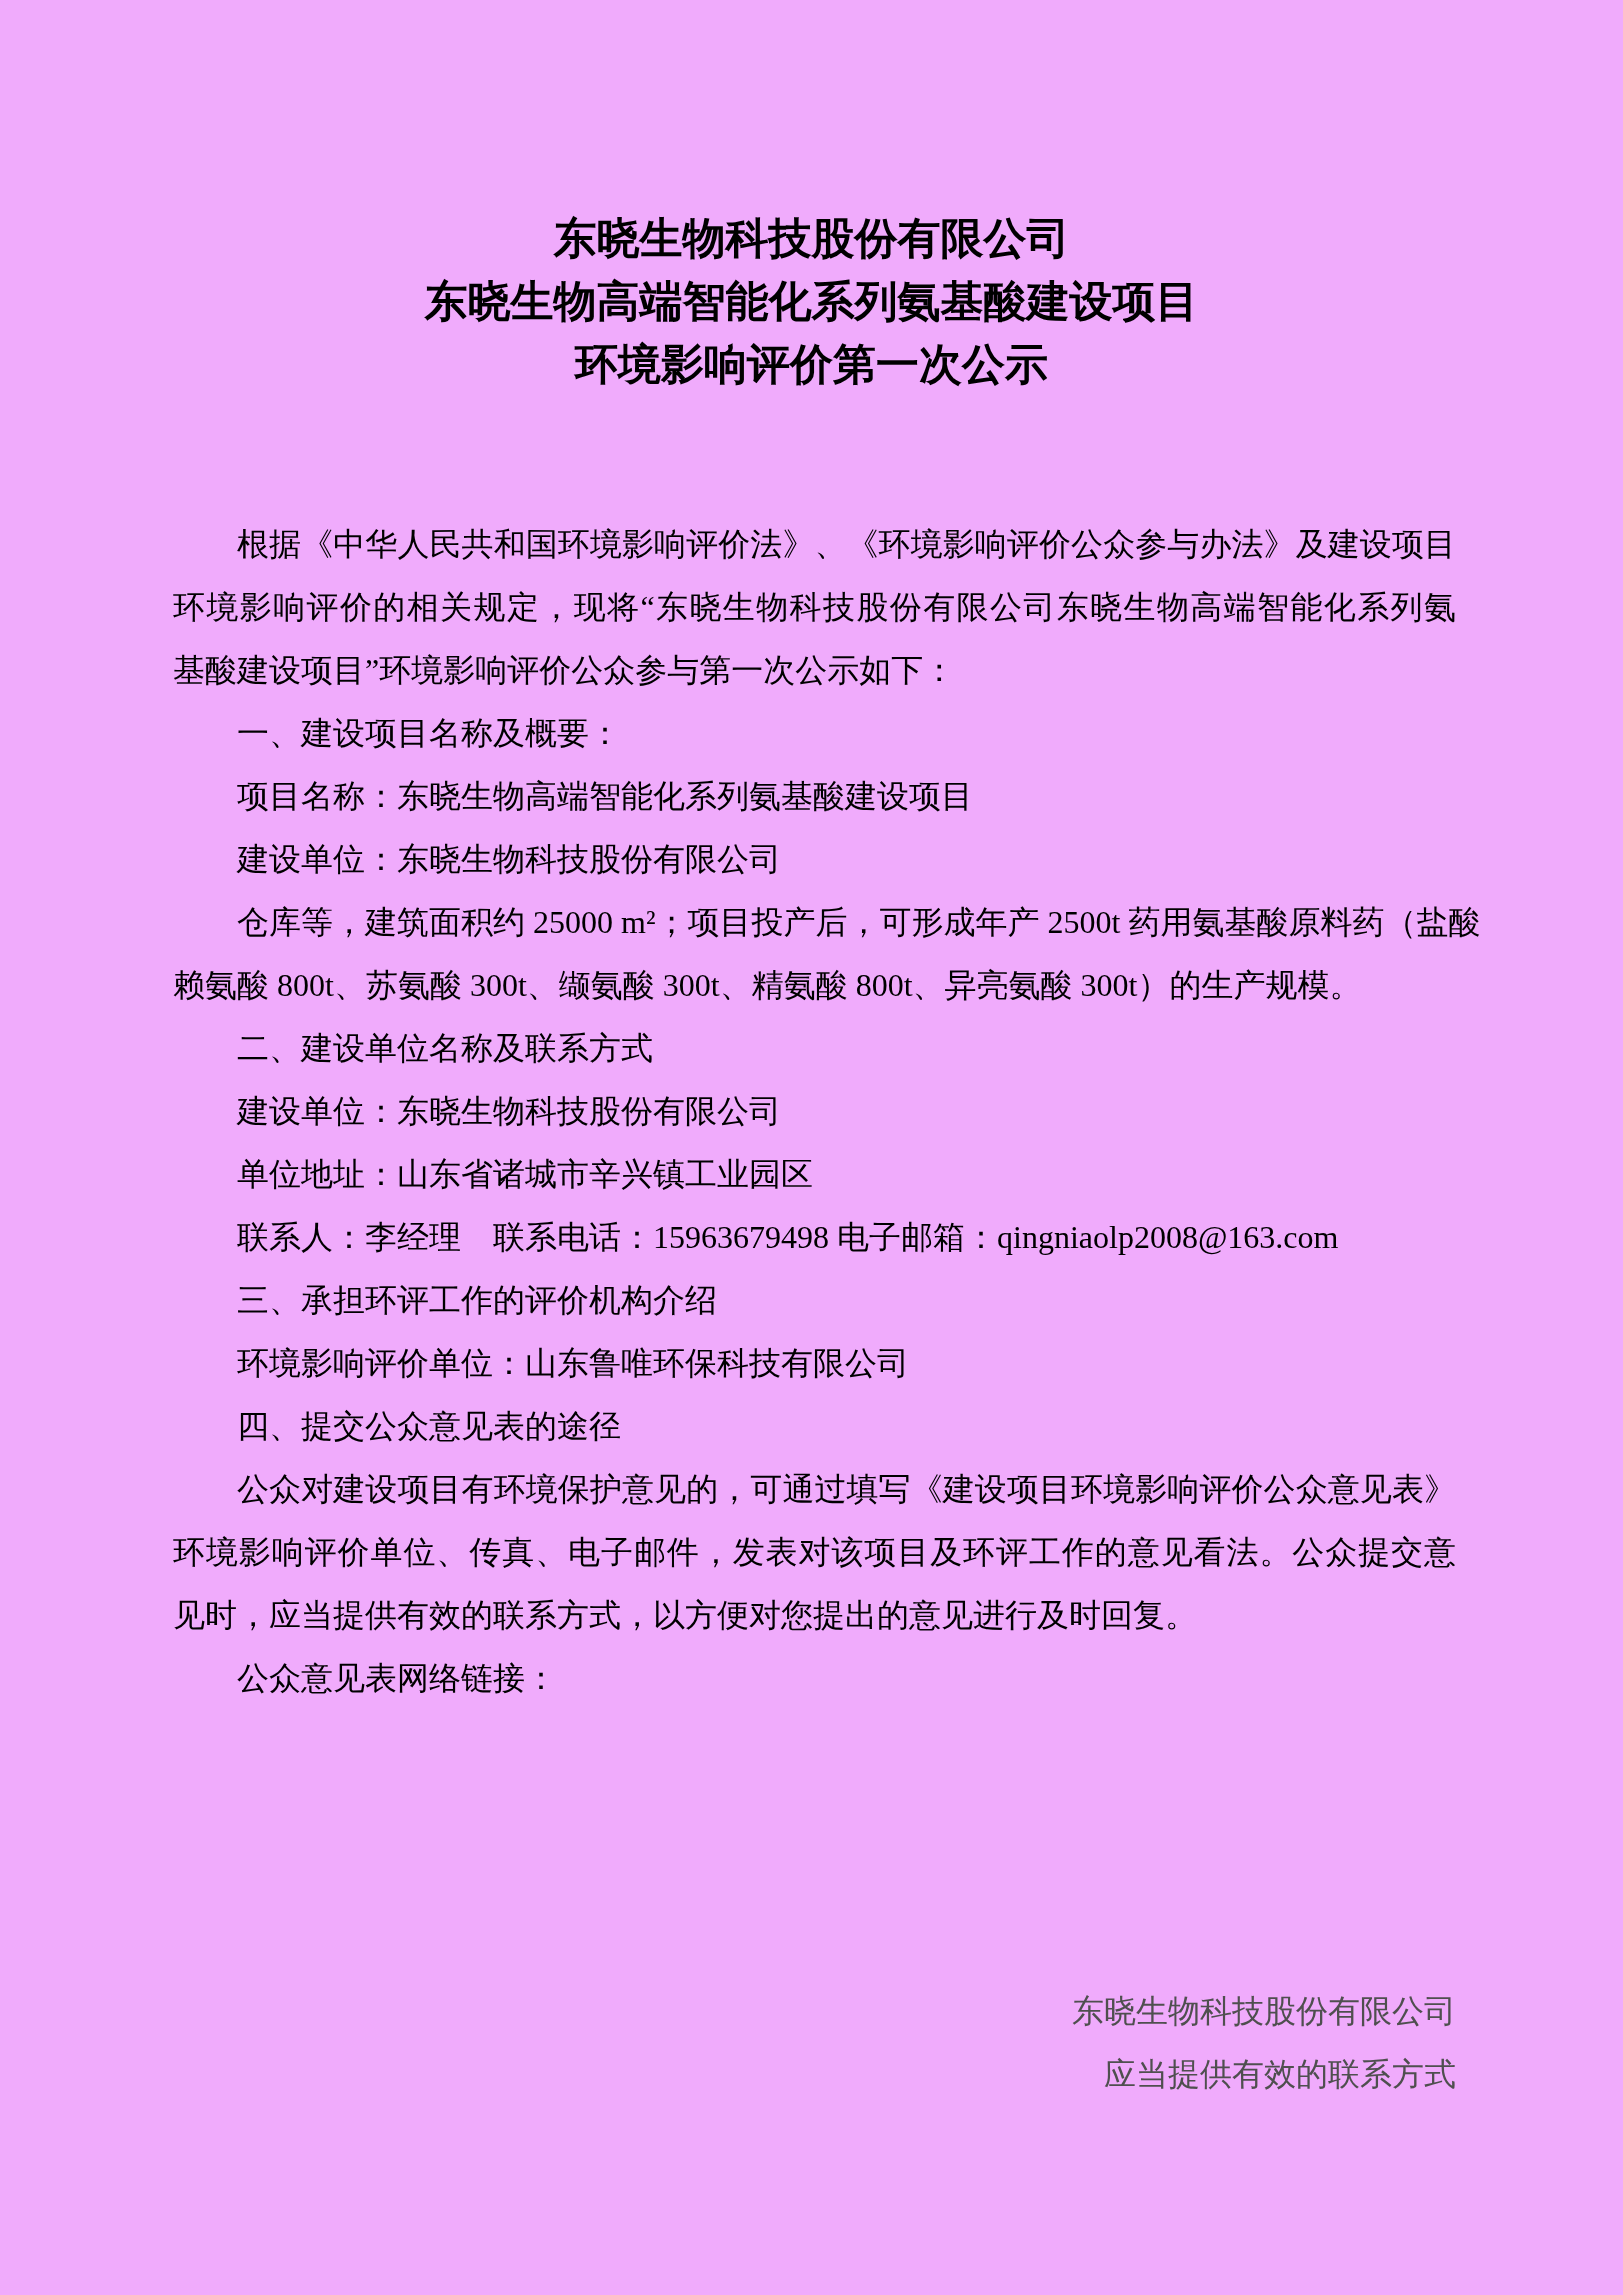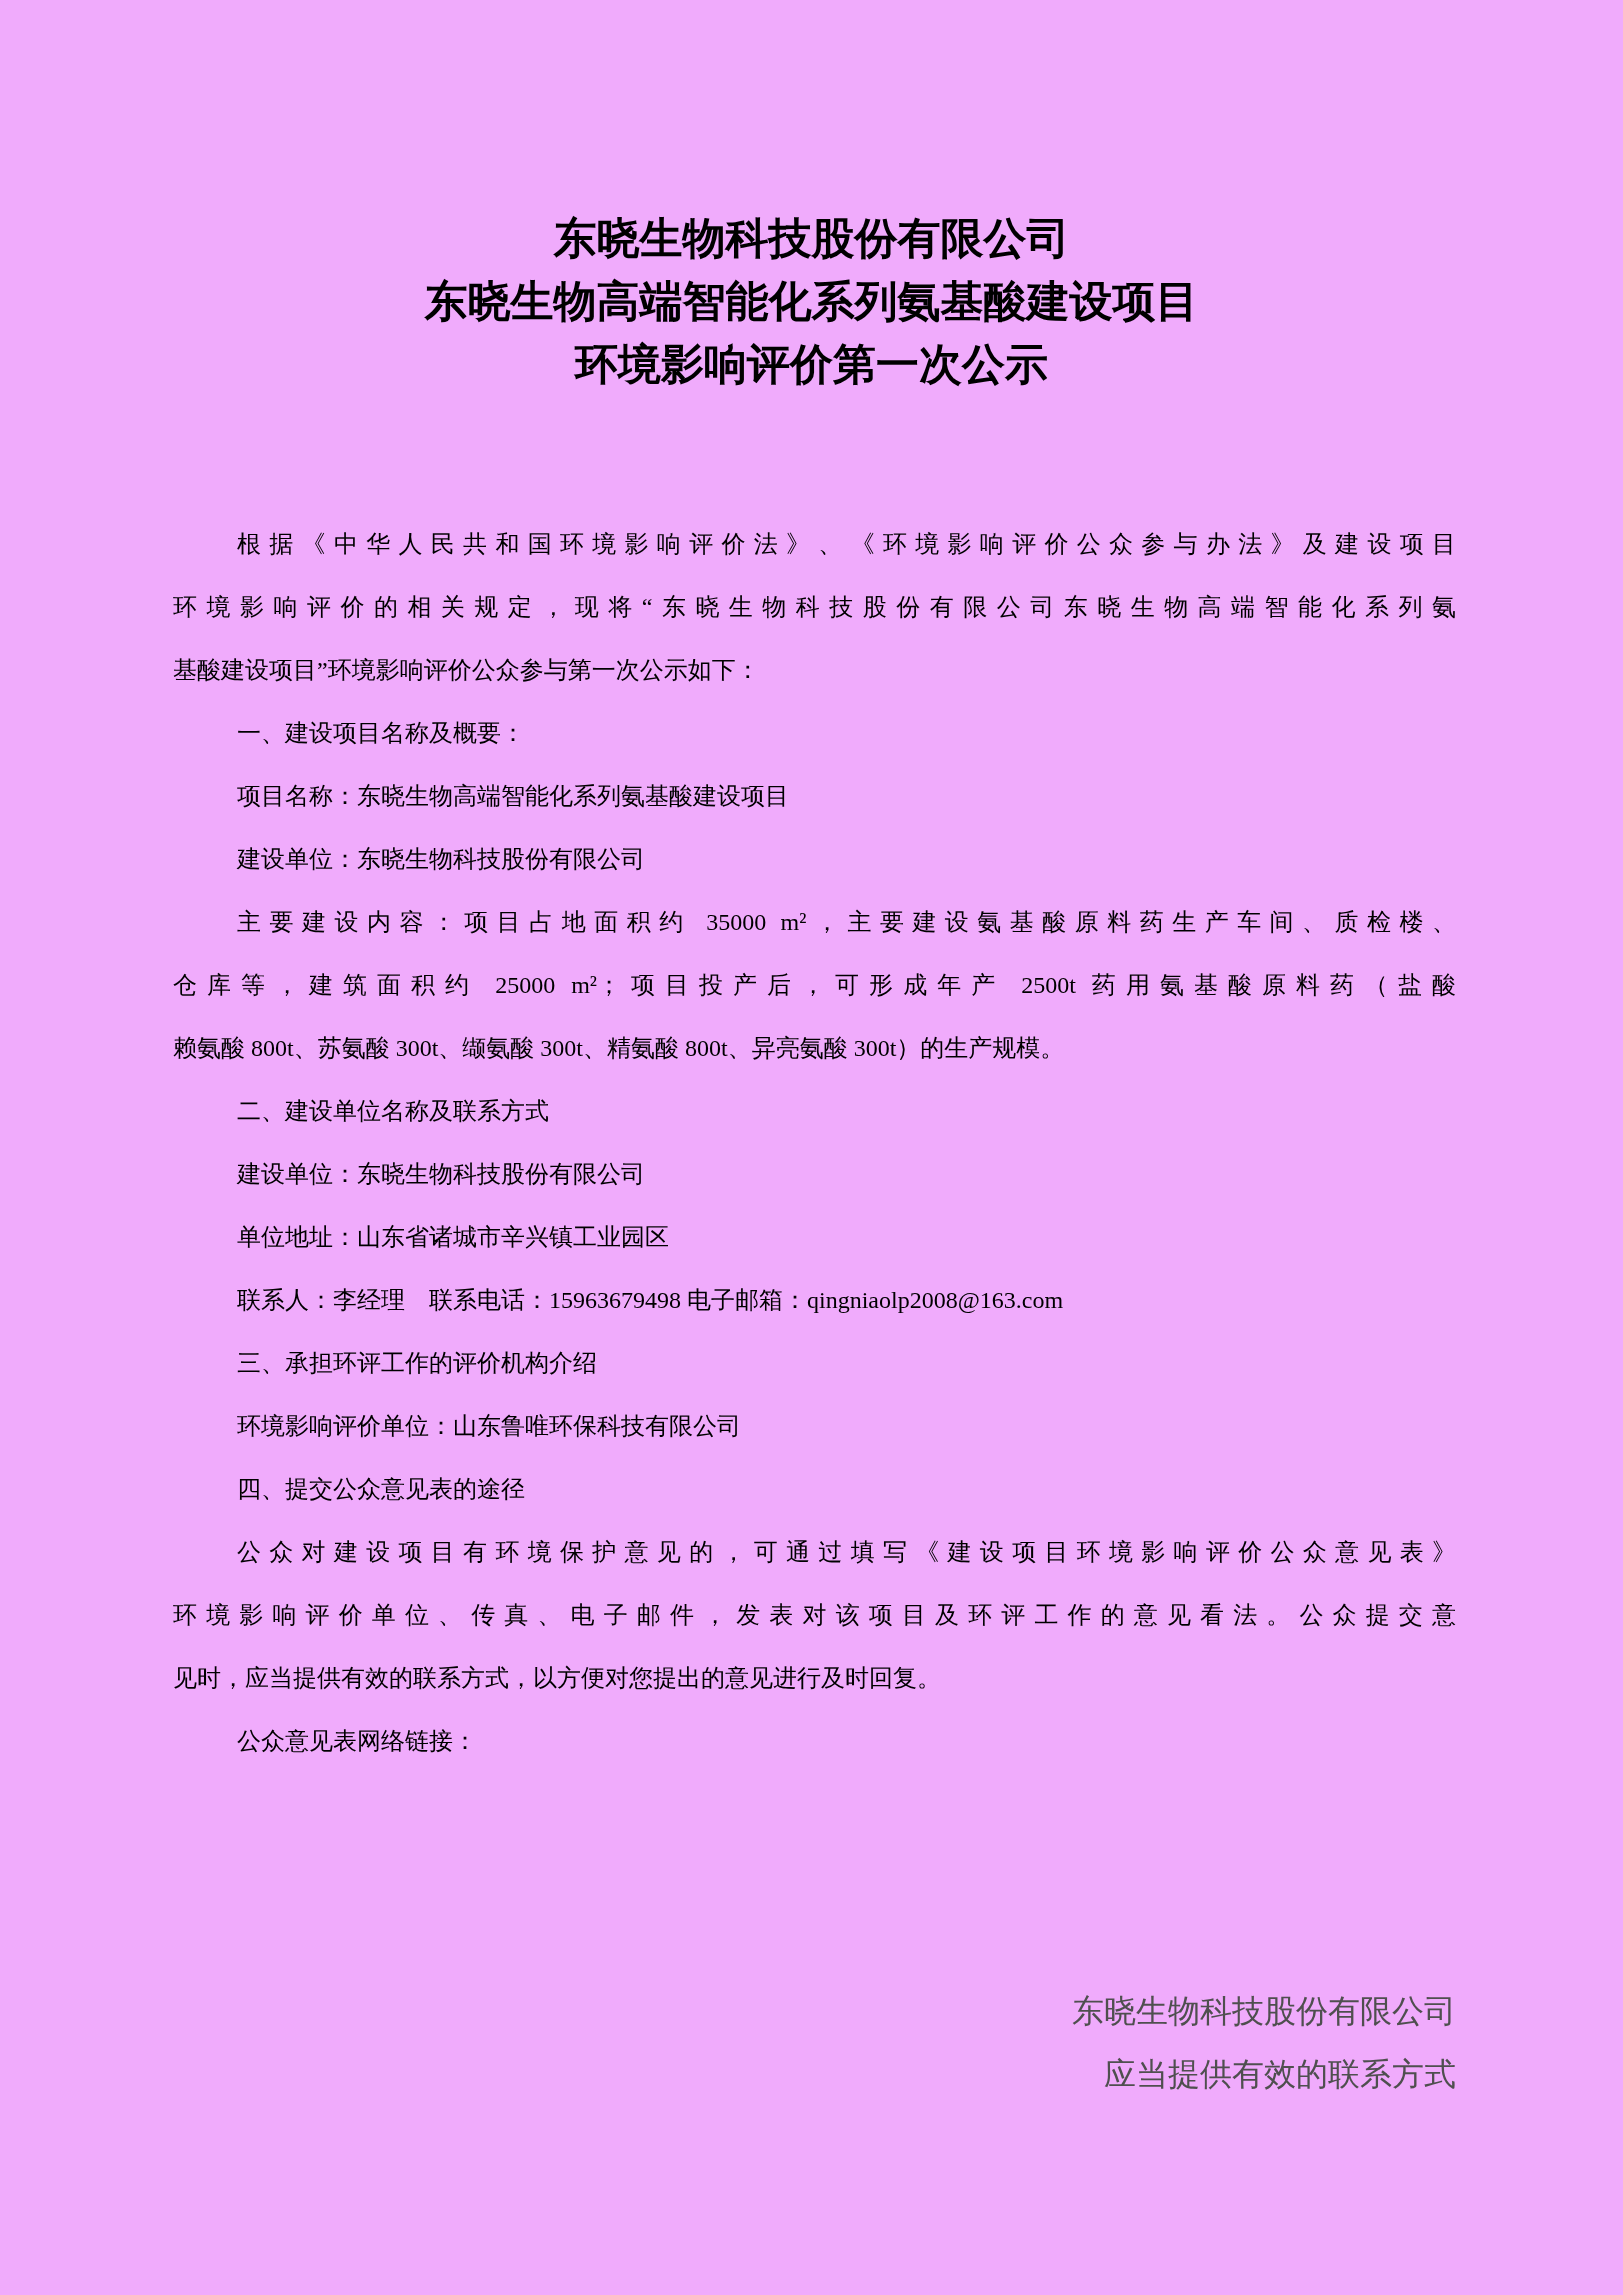--- a/index.html
+++ b/index.html
@@ -25,21 +25,21 @@
     font-size: 43px;
     font-weight: 700;
     line-height: 90px;
     white-space: nowrap;
   }
   .body-block {
     position: absolute;
     top: 513px;
     left: 173px;
     width: 1283px;
-    font-size: 24px;
+    font-size: 32px;
     line-height: 63px;
   }
   .para {
     margin: 0;
     padding: 0;
   }
   .line {
     white-space: nowrap;
     height: 63px;
   }
@@ -93,21 +93,20 @@
     <div class="para">
       <div class="line">项目名称：东晓生物高端智能化系列氨基酸建设项目</div>
     </div>
 
     <div class="para">
       <div class="line">建设单位：东晓生物科技股份有限公司</div>
     </div>
 
 
     <div class="para">
-      <div class="line">主要建设内容：项目占地面积约 35000 m²，主要建设氨基酸原料药生产车间、质检楼、</div>
       <div class="line">仓库等，建筑面积约 25000 m²；项目投产后，可形成年产 2500t 药用氨基酸原料药（盐酸</div>
       <div class="line">赖氨酸 800t、苏氨酸 300t、缬氨酸 300t、精氨酸 800t、异亮氨酸 300t）的生产规模。</div>
     </div>
 
     <div class="para">
       <div class="line">二、建设单位名称及联系方式</div>
     </div>
 
     <div class="para">
       <div class="line">建设单位：东晓生物科技股份有限公司</div>

